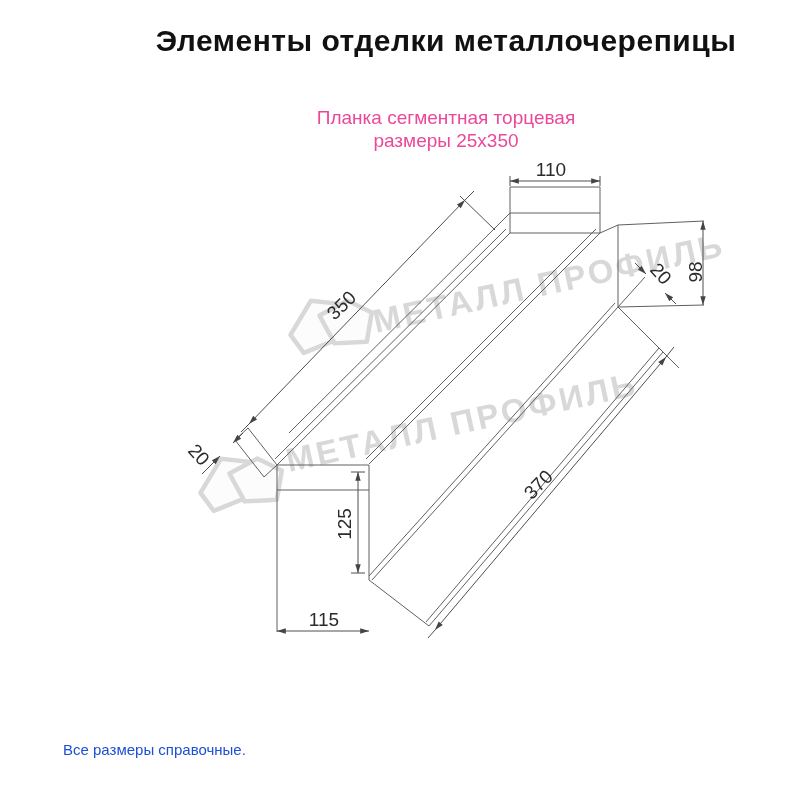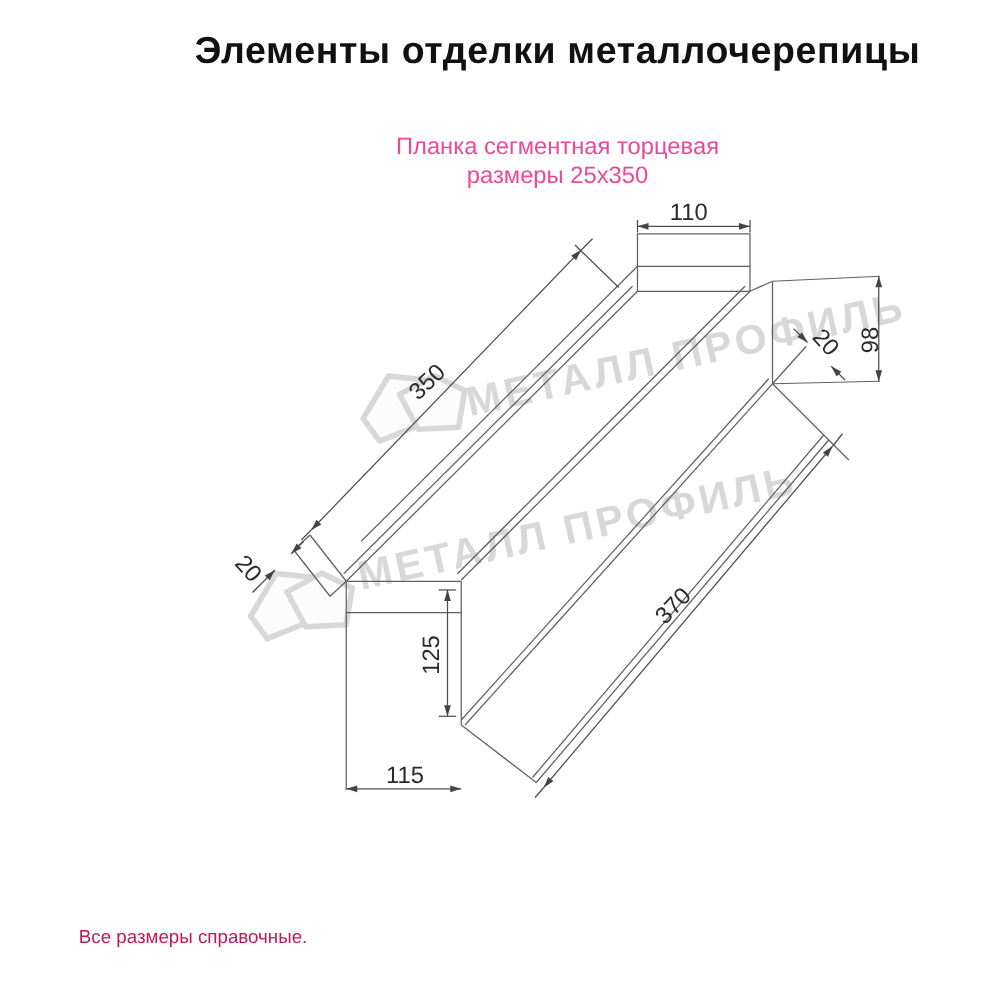--- a/index.html
+++ b/index.html
@@ -9,21 +9,21 @@
   }
   .title{
     position:absolute;top:24px;left:0;width:100%;text-align:center;
     font-size:30px;font-weight:bold;letter-spacing:0.5px;color:#111;
   }
   .subtitle{
     position:absolute;top:106px;left:0;width:100%;text-align:center;
     font-size:19px;line-height:23px;color:#ec4899;
   }
   .footer{
-    position:absolute;left:17px;top:738px;font-size:15px;line-height:23px;color:#be185d;
+    position:absolute;left:17px;top:738px;font-size:15px;line-height:23px;color:#1d4ed8;
   }
   svg text.dim{
     font-family:"Liberation Sans", sans-serif;
     font-size:19px;fill:#2b2b2b;
   }
   svg text.wm{
     font-family:"Liberation Sans", sans-serif;
     font-size:33px;font-weight:bold;letter-spacing:3px;
     fill:#d6d6d6;fill-opacity:0.95;
   }

